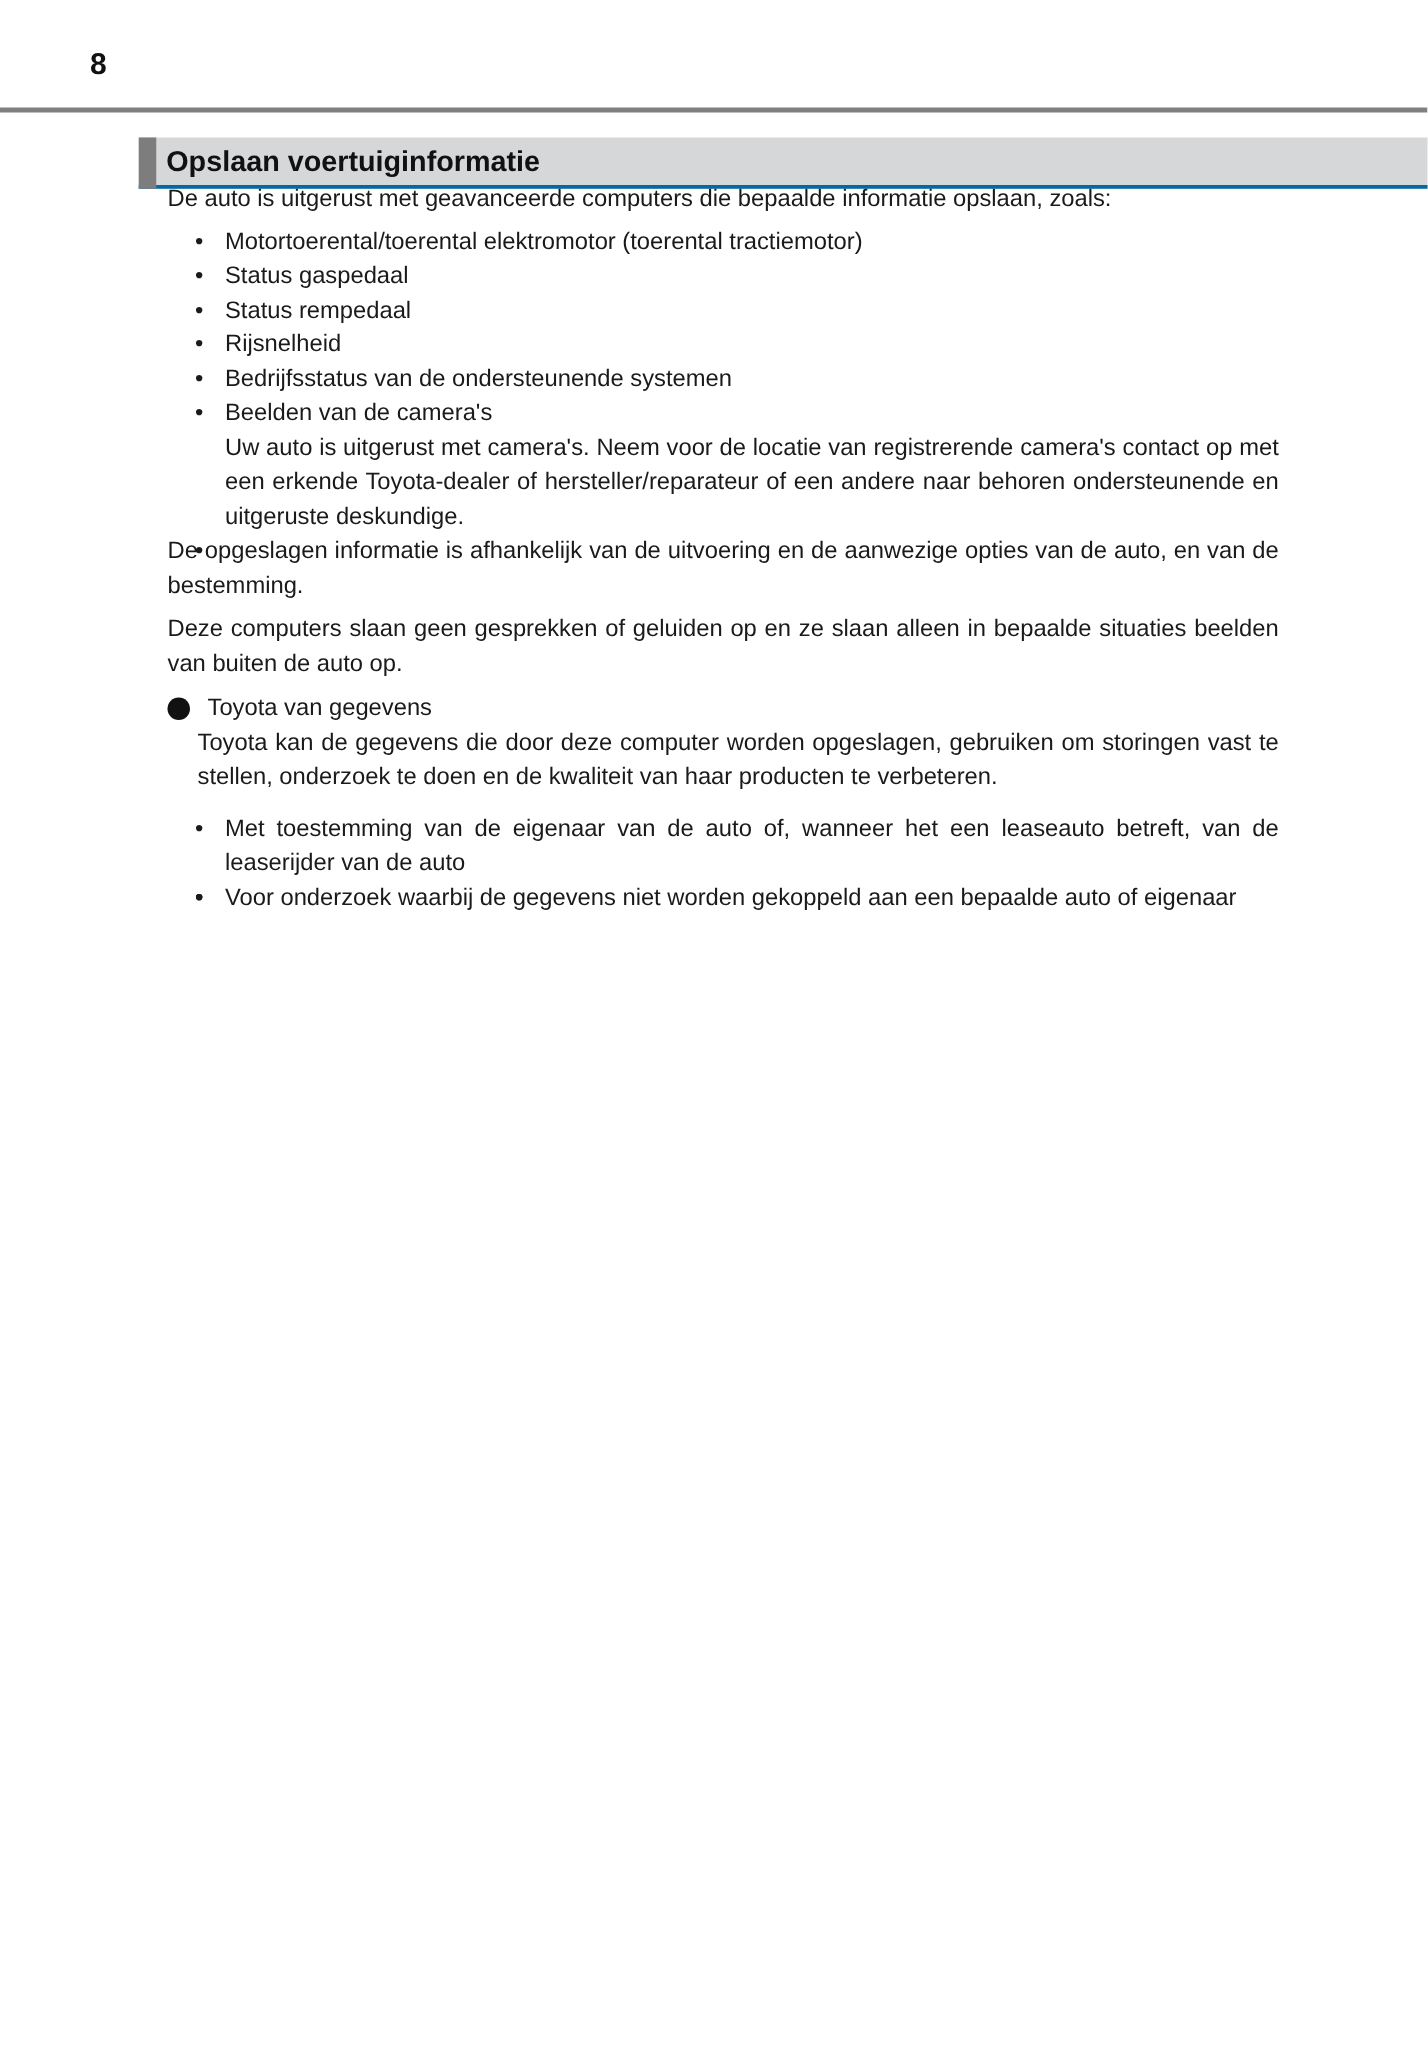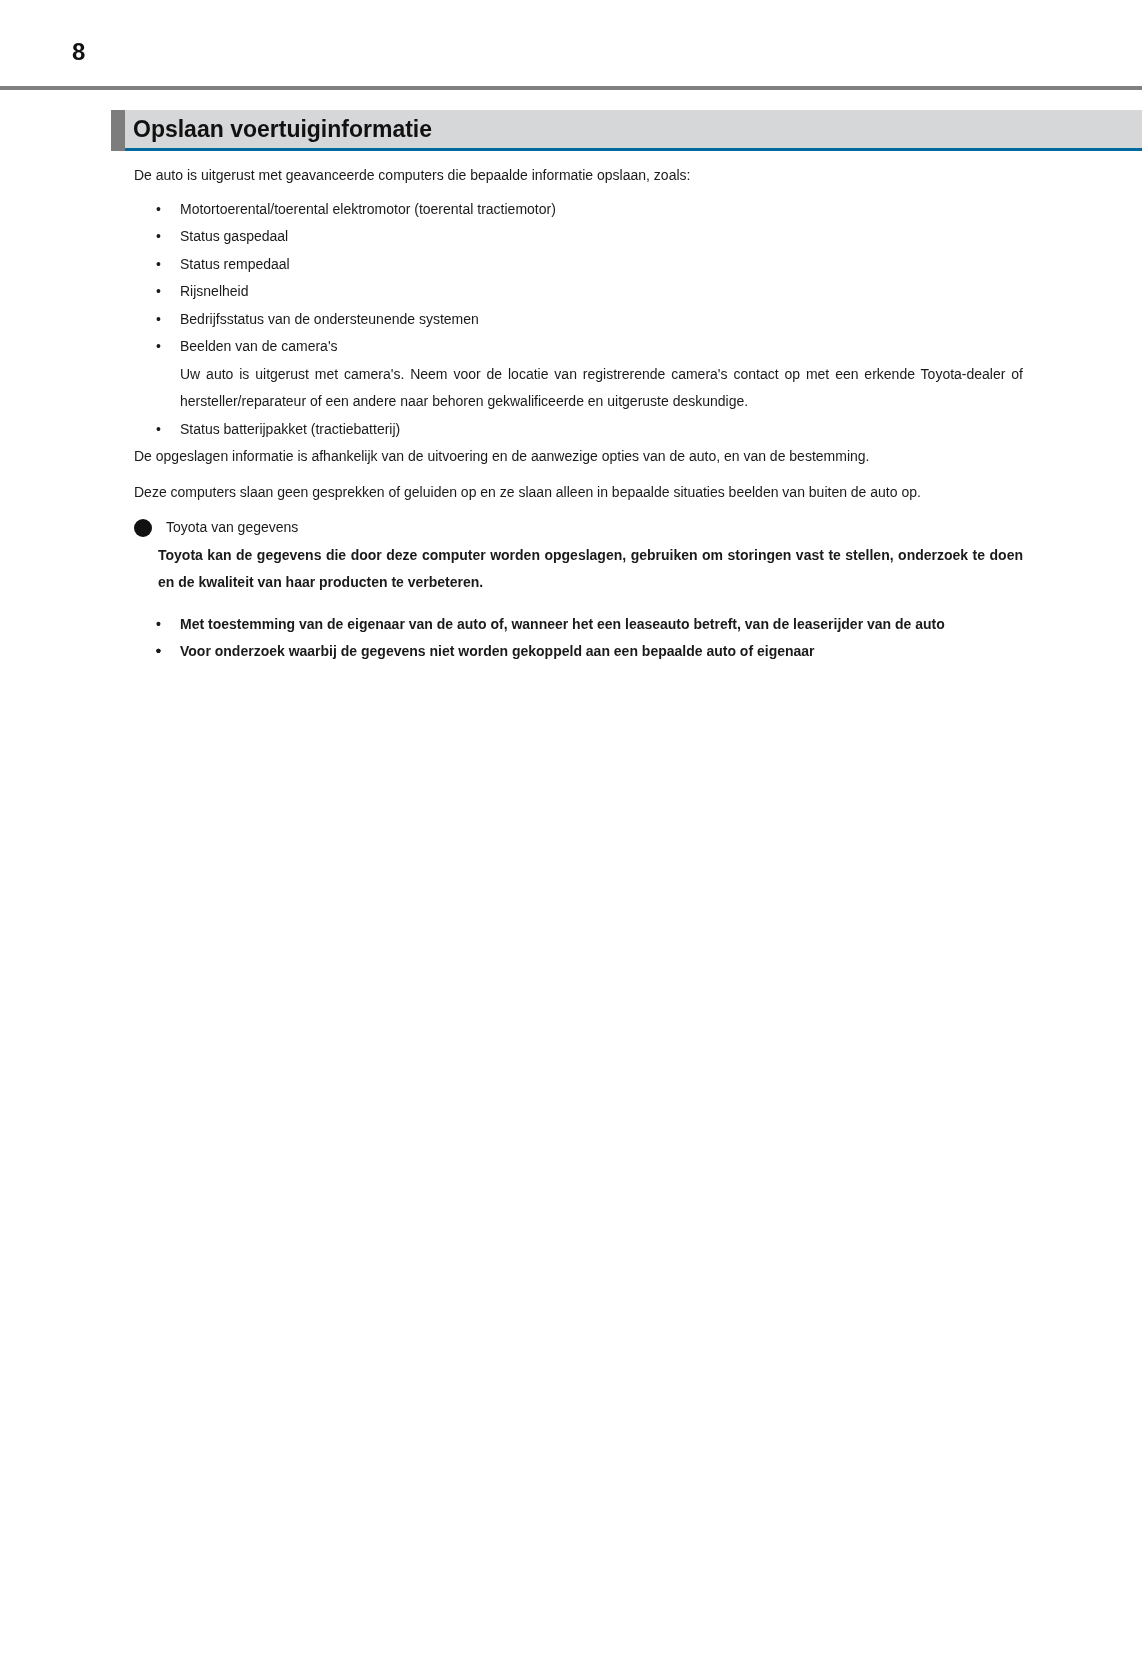--- a/index.html
+++ b/index.html
@@ -4,29 +4,29 @@
 <style>
   html, body { margin: 0; padding: 0; background: #ffffff; }
   body { width: 1142px; height: 1654px; position: relative; overflow: hidden;
          font-family: "Liberation Sans", sans-serif; color: #1a1a1a; }
   .page-number { position: absolute; left: 72px; top: 38px; font-size: 24px; font-weight: bold; color: #111; }
   .top-rule { position: absolute; left: 0; right: 0; top: 86px; height: 4px; background: #808080; }
   .section-header { position: absolute; left: 111px; top: 110px; width: 1068px; height: 38px;
                     background: #d6d7d9; border-bottom: 3px solid #0369a1; box-sizing: content-box; }
   .section-header .accent { position: absolute; left: 0; top: 0; bottom: -3px; width: 14px; background: #7d7d7d; }
   .section-header .title { position: absolute; left: 22px; top: 6px; font-size: 23px; font-weight: bold; color: #111; }
-  .content { position: absolute; left: 134px; top: 162px; width: 889px; font-size: 14px; line-height: 27.5px; }
+  .content { position: absolute; left: 134px; top: 146px; width: 889px; font-size: 19px; line-height: 27.5px; }
   .p { text-align: justify; margin: 0; }
   .gap { height: 8px; }
   ul.bul { list-style: none; margin: 6px 0 0 0; padding: 0 0 0 46px; }
   ul.bul li { position: relative; text-align: justify; }
   ul.bul li .dot { position: absolute; left: -24px; top: 0; }
   .circle-item { position: relative; padding-left: 32px; }
   .circle-item .circle { position: absolute; left: 0; top: 5px; width: 18px; height: 18px; border-radius: 50%; background: #111; }
-  .indent { padding-left: 24px; font-weight: bold; }
+  .indent { padding-left: 24px; }
   .indent ul.bul { padding-left: 46px; margin-left: -24px; }
 </style>
 </head>
 <body>
 
 <div class="page-number">8</div>
 <div class="top-rule"></div>
 
 <div class="section-header">
   <div class="accent"></div>
@@ -35,23 +35,23 @@
 
 <div class="content">
   <p class="p">De auto is uitgerust met geavanceerde computers die bepaalde informatie opslaan, zoals:</p>
   <ul class="bul">
     <li><span class="dot">•</span><span>Motortoerental/toerental elektromotor (toerental tractiemotor)</span></li>
     <li><span class="dot">•</span><span>Status gaspedaal</span></li>
     <li><span class="dot">•</span><span>Status rempedaal</span></li>
     <li><span class="dot">•</span><span>Rijsnelheid</span></li>
     <li><span class="dot">•</span><span>Bedrijfsstatus van de ondersteunende systemen</span></li>
     <li><span class="dot">•</span><span>Beelden van de camera's</span>
-      <div class="p">Uw auto is uitgerust met camera's. Neem voor de locatie van registrerende camera's contact op met een erkende Toyota-dealer of hersteller/reparateur of een andere naar behoren gekwalificeerde en uitgeruste deskundige.</div>
+      <div class="p">Uw auto is uitgerust met camera's. Neem voor de locatie van registrerende camera's contact op met een erkende Toyota-dealer of hersteller/reparateur of een andere naar behoren ondersteunende en uitgeruste deskundige.</div>
     </li>
-    <li><span class="dot">•</span><span>Status batterijpakket (tractiebatterij)</span></li>
+    <li><span class="dot">•</span></li>
   </ul>
   <p class="p">De opgeslagen informatie is afhankelijk van de uitvoering en de aanwezige opties van de auto, en van de bestemming.</p>
   <div class="gap"></div>
   <p class="p">Deze computers slaan geen gesprekken of geluiden op en ze slaan alleen in bepaalde situaties beelden van buiten de auto op.</p>
   <div class="gap"></div>
 
   <div class="circle-item">
     <span class="circle"></span>
     <div>Toyota van gegevens</div>
   </div>

